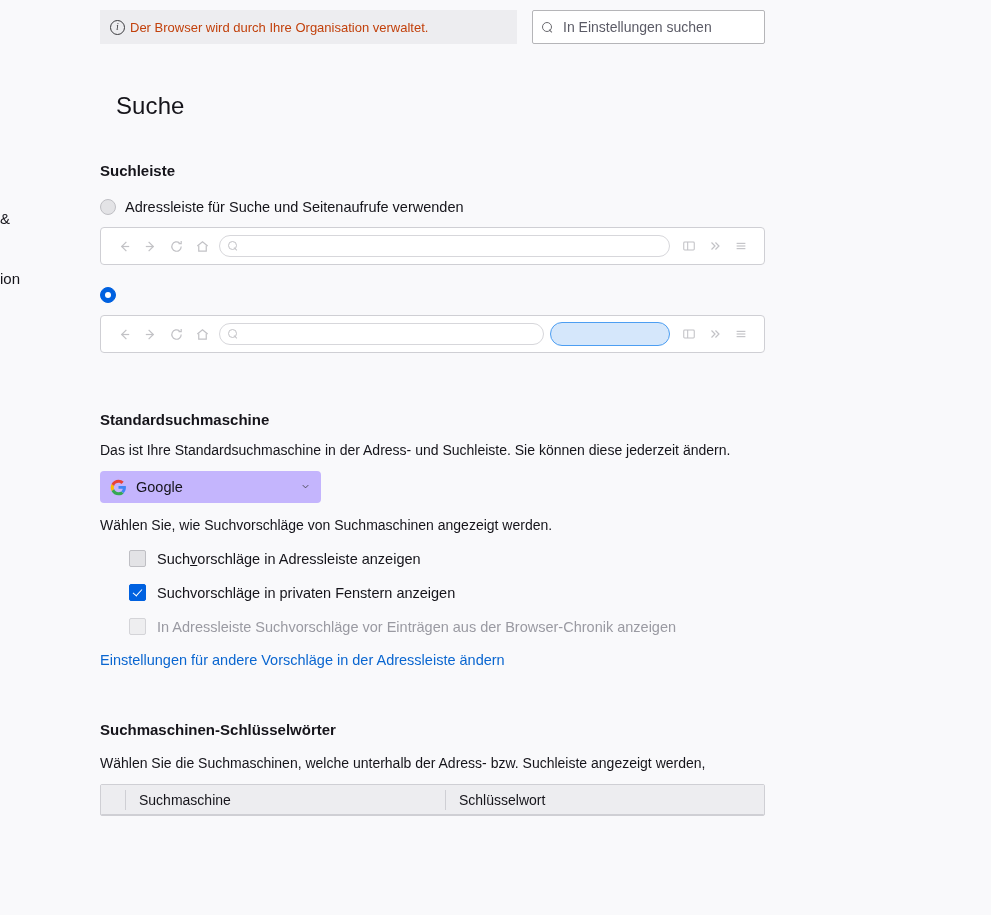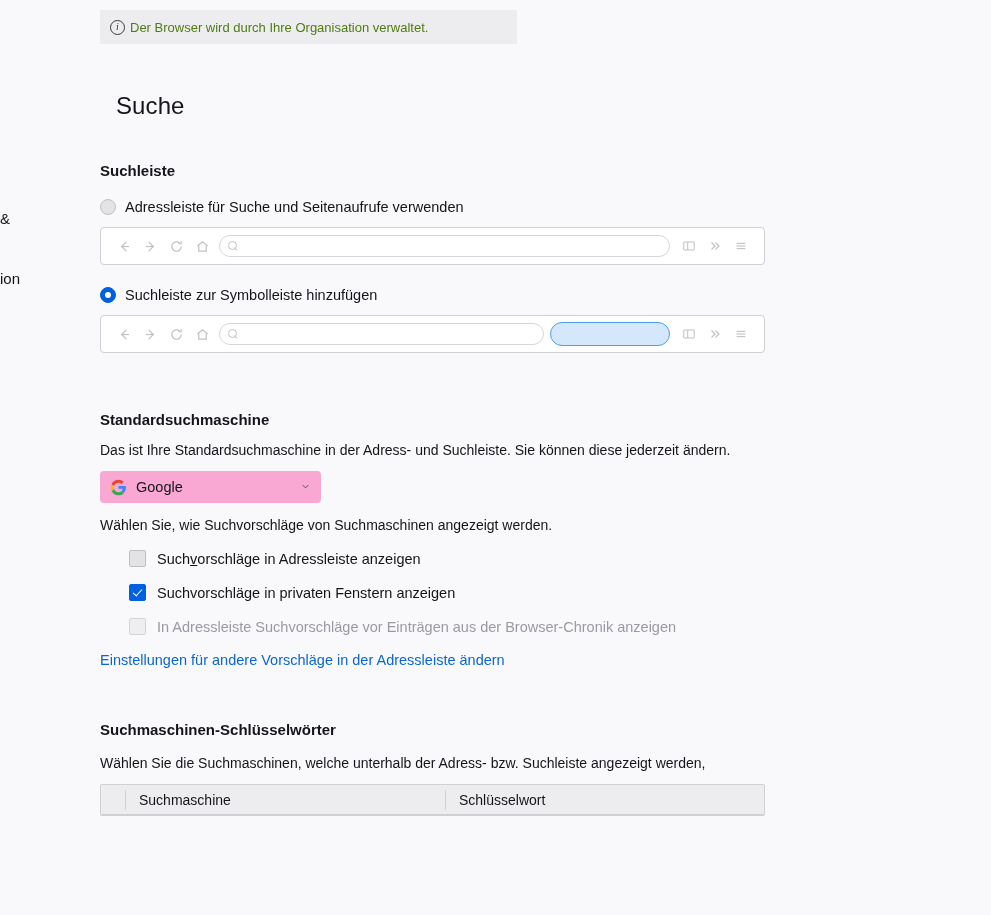--- a/index.html
+++ b/index.html
@@ -47,21 +47,21 @@
     color: #3a3a3e;
     font-size: 10px;
     font-family: "Liberation Serif", serif;
     font-style: italic;
     line-height: 12px;
     text-align: center;
     margin-right: 5px;
   }
   .notice-text {
     font-size: 13px;
-    color: #4d7c0f;
+    color: #c2410c;
   }
 
   .settings-search {
     position: absolute;
     right: 0; top: 0;
     width: 233px; height: 34px;
     background: #ffffff;
     border: 1px solid #b5b5b8;
     border-radius: 2px;
     display: flex; align-items: center;
@@ -205,21 +205,21 @@
     padding: 0 8px;
     margin-left: 6px;
   }
   .searchbar-hl .mag-sm::before { border-color:#1c6fd4; }
   .searchbar-hl .mag-sm::after  { background:#1c6fd4; }
   .right-icos { display: flex; align-items: center; margin-left: 6px; }
 
   
   .engine-select {
     width: 221px; height: 32px;
-    background: #f9a8d4;
+    background: #c4b5fd;
     border: 0;
     border-radius: 4px;
     display: flex; align-items: center;
     padding: 0 10px;
     gap: 9px;
   }
   .glogo {
     width: 17px; height: 17px;
     flex: 0 0 17px;
   }
@@ -299,20 +299,24 @@
 <div id="root">
 
   <div class="sidebar-remnant" id="sb-1">&amp;</div>
   <div class="sidebar-remnant" id="sb-2">ion</div>
 
   <div class="topbar">
     <div class="notice">
       <span class="info-icon">i</span>
       <span class="notice-text">Der Browser wird durch Ihre Organisation verwaltet.</span>
     </div>
+    <div class="settings-search">
+      <span class="mag"></span>
+      <input type="text" placeholder="In Einstellungen suchen" style="">
+    </div>
   </div>
 
   <div class="content">
 
     <h1 class="page-title">Suche</h1>
 
     
     <h2 class="section-title" style="margin-top:42px;">Suchleiste</h2>
 
     <div class="radio-row" style="margin-top:20px;">
@@ -367,21 +371,20 @@
               <path d="M3 5 H13"></path>
               <path d="M3 8 H13"></path>
               <path d="M3 11 H13"></path>
             </svg>
         </span>
       </span>
     </div>
 
     <div class="radio-row" style="margin-top:22px;">
       <span class="radio checked"></span>
-      <span class="radio-label">Suchleiste zur Symbolleiste hinzufügen</span>
     </div>
 
     
     <div class="preview" style="margin-top:12px;width:665px;">
       <span class="nav-ico">
         <svg width="15" height="15" viewBox="0 0 16 16" fill="none" stroke="currentColor" stroke-width="1.3">
             <path d="M10 3 L5 8 L10 13"></path>
             <path d="M5 8 H13"></path>
           </svg>
       </span>

